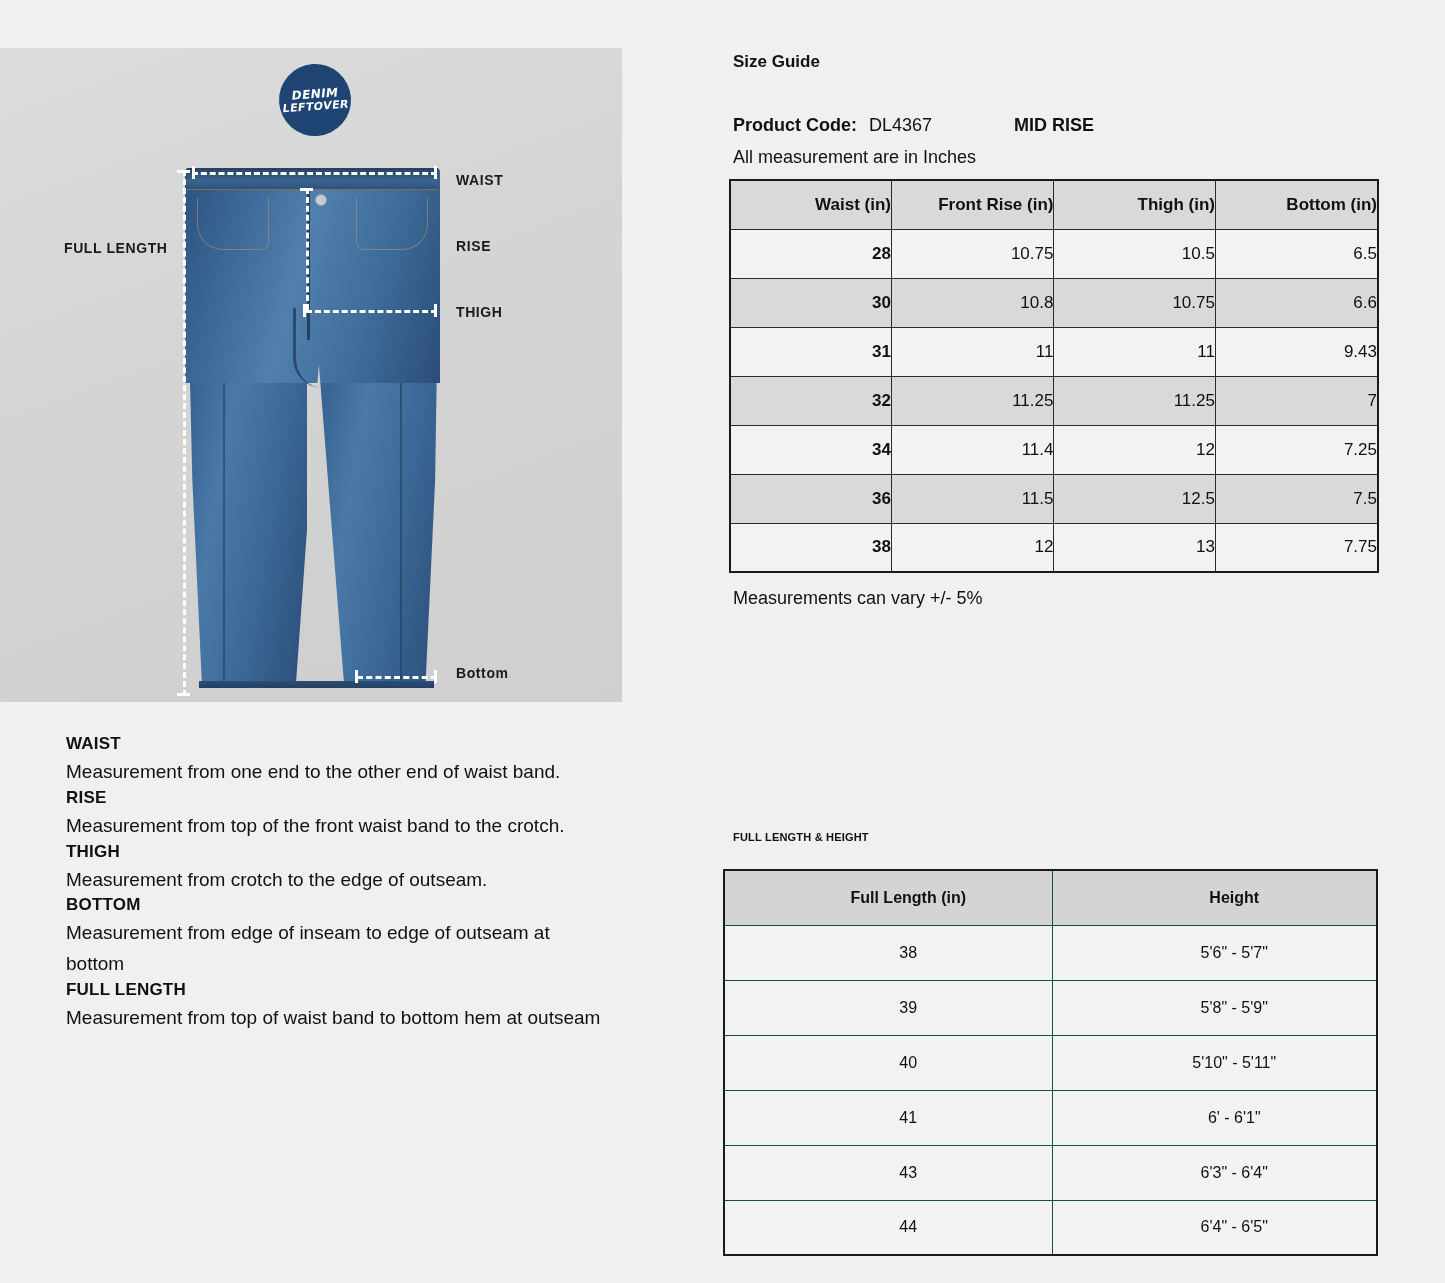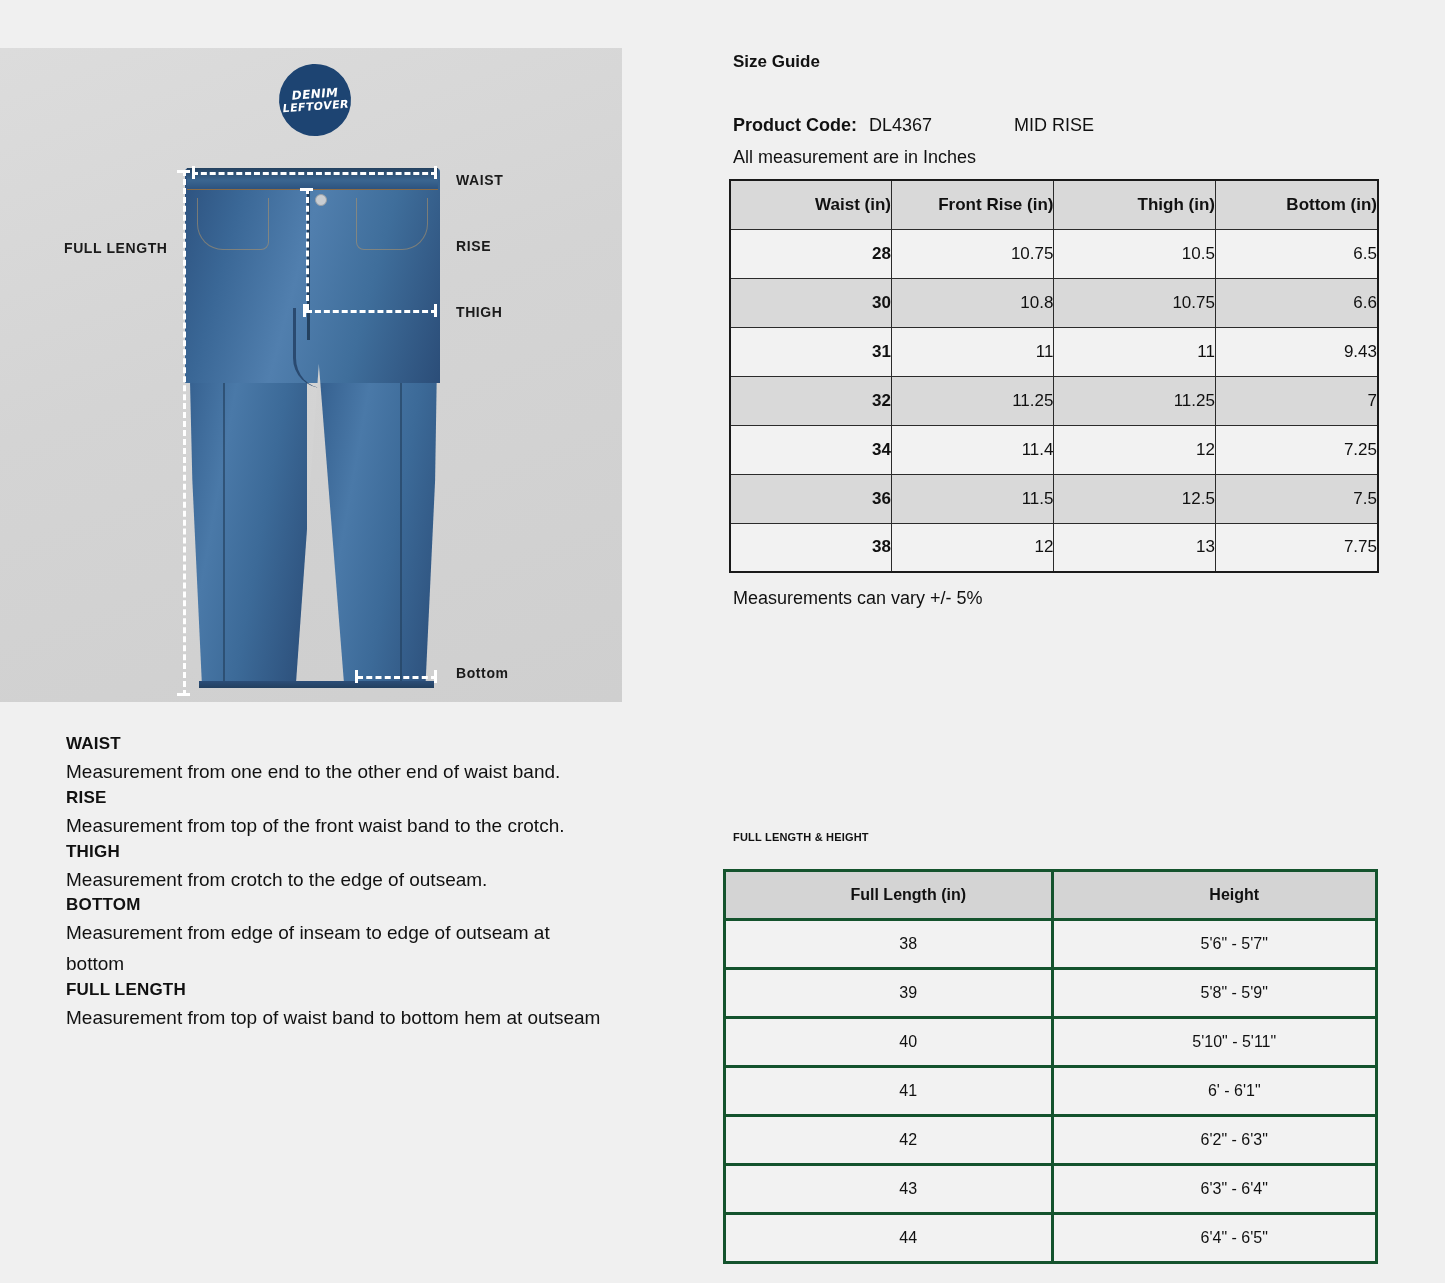--- a/index.html
+++ b/index.html
@@ -125,21 +125,21 @@
   .sg-title {
     position: absolute; left: 733px; top: 52px; width: 630px;
     text-align: left; font-size: 17px; font-weight: bold;
   }
   .prod-row {
     position: absolute; left: 733px; top: 115px;
     font-size: 18px; display: flex; align-items: baseline;
   }
   .prod-row .k { font-weight: bold; }
   .prod-row .v { margin-left: 12px; }
-  .prod-row .fit { margin-left: 82px; font-weight: normal; }
+  .prod-row .fit { margin-left: 82px; font-weight: bold; }
   .all-meas {
     position: absolute; left: 733px; top: 147px;
     font-size: 18px;
   }
 
   table { border-collapse: collapse; }
   .main-table {
     position: absolute; left: 729px; top: 179px;
     width: 650px;
     border: 2px solid #1a1a1a;
@@ -165,21 +165,21 @@
 
   .fl-title {
     position: absolute; left: 733px; top: 831px;
     font-size: 11px; font-weight: bold; letter-spacing: .2px;
   }
   .len-table {
     position: absolute; left: 723px; top: 869px;
     width: 655px; border: 2px solid #1a1a1a;
   }
   .len-table th, .len-table td {
-    border: 3px solid #14532d; height: 49px;
+    border: 1px solid #14532d; height: 55px;
     text-align: center; font-size: 16px; background: #f2f2f2; padding-left: 40px;
   }
   .len-table th { background: #d4d4d4; font-weight: bold; font-size: 16px; }
   .len-table col.a { width: 329px; }
   .len-table col.b { width: 326px; }
 </style>
 </head>
 <body>
 
 <div class="page">
@@ -354,24 +354,20 @@
       </tr>
       <tr>
         <td>40</td>
         <td>5'10" - 5'11"</td>
       </tr>
       <tr>
         <td>41</td>
         <td>6' - 6'1"</td>
       </tr>
       <tr>
-        <td>42</td>
-        <td>6'2" - 6'3"</td>
-      </tr>
-      <tr>
         <td>43</td>
         <td>6'3" - 6'4"</td>
       </tr>
       <tr>
         <td>44</td>
         <td>6'4" - 6'5"</td>
       </tr>
     </tbody>
   </table>
 

